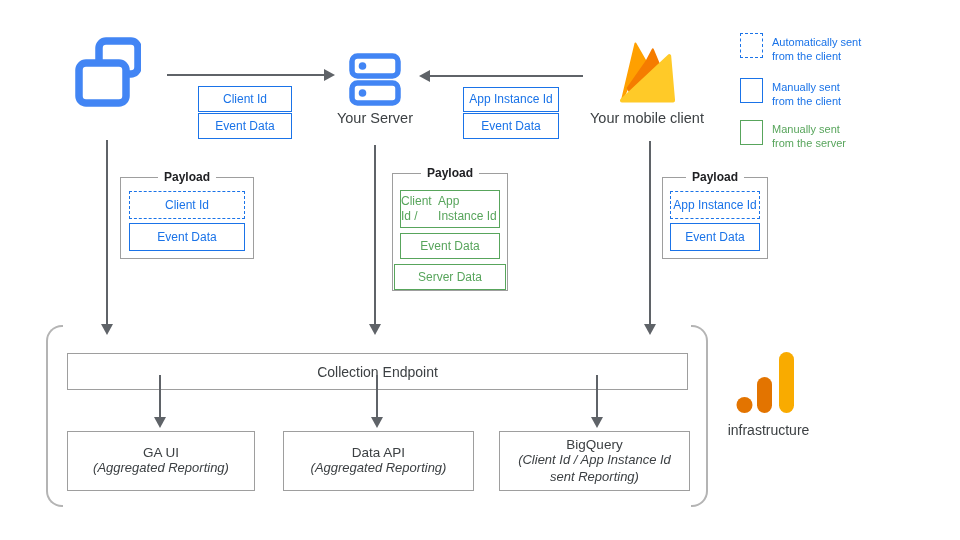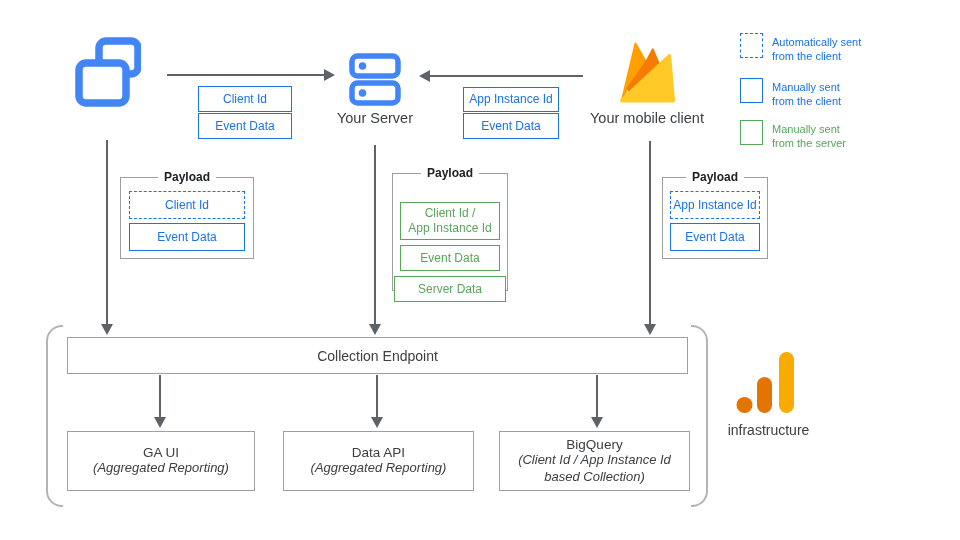--- a/index.html
+++ b/index.html
@@ -112,57 +112,57 @@
   <div class="abs head-down" style="left:644px;top:324px"></div>
 
   <div class="abs payload" style="left:120px;top:177px;width:132px;height:80px">
     <span class="ptitle">Payload</span>
     <div class="tag tag-dashed-blue" style="margin:13px 8px 0;height:26px">Client Id</div>
     <div class="tag tag-solid-blue" style="margin:4px 8px 0;height:26px">Event Data</div>
   </div>
 
   <div class="abs payload" style="left:392px;top:173px;width:114px;height:116px">
     <span class="ptitle">Payload</span>
-    <div class="tag tag-solid-green" style="margin:28px 7px 0;height:36px;flex-direction:column">
+    <div class="tag tag-solid-green" style="margin:16px 7px 0;height:36px;flex-direction:row">
       <span>Client Id /</span>
       <span>App Instance Id</span>
     </div>
     <div class="tag tag-solid-green" style="margin:5px 7px 0;height:24px">Event Data</div>
     <div class="tag tag-solid-green" style="margin:5px 1px 0;height:24px">Server Data</div>
   </div>
 
   <div class="abs payload" style="left:662px;top:177px;width:104px;height:80px">
     <span class="ptitle">Payload</span>
     <div class="tag tag-dashed-blue" style="margin:13px 7px 0;height:26px">App Instance Id</div>
     <div class="tag tag-solid-blue" style="margin:4px 7px 0;height:26px">Event Data</div>
   </div>
 
   <div class="abs bracket-left" style="left:46px;top:325px"></div>
   <div class="abs bracket-right" style="left:691px;top:325px"></div>
 
-  <div class="abs endpoint" style="left:67px;top:337px;width:619px;height:35px">Collection Endpoint</div>
+  <div class="abs endpoint" style="left:67px;top:353px;width:619px;height:35px">Collection Endpoint</div>
 
   <div class="abs vline" style="left:159px;top:375px;height:42px"></div>
   <div class="abs head-down" style="left:154px;top:417px"></div>
   <div class="abs vline" style="left:376px;top:375px;height:42px"></div>
   <div class="abs head-down" style="left:371px;top:417px"></div>
   <div class="abs vline" style="left:596px;top:375px;height:42px"></div>
   <div class="abs head-down" style="left:591px;top:417px"></div>
 
   <div class="abs infra-box" style="left:67px;top:431px;width:186px;height:58px">
     <span class="title">GA UI</span>
     <span class="subtitle">(Aggregated Reporting)</span>
   </div>
   <div class="abs infra-box" style="left:283px;top:431px;width:189px;height:58px">
     <span class="title">Data API</span>
     <span class="subtitle">(Aggregated Reporting)</span>
   </div>
   <div class="abs infra-box" style="left:499px;top:431px;width:189px;height:58px">
     <span class="title">BigQuery</span>
-    <span class="subtitle" style="padding:0 8px">(Client Id / App Instance Id based Collection)</span>
+    <span class="subtitle" style="padding:0 8px">(Client Id / App Instance Id sent Reporting)</span>
   </div>
 
   <svg class="abs" style="left:735px;top:350px" width="60" height="64" viewBox="0 0 60 64">
     <rect x="44" y="2" width="15" height="61" rx="7.5" fill="#F9AB00"></rect>
     <rect x="22" y="27" width="15" height="36" rx="7.5" fill="#E37400"></rect>
     <circle cx="9.5" cy="55" r="8" fill="#E37400"></circle>
   </svg>
   <div class="abs brand-text" style="left:706px;top:421px;width:125px">
     <span>infrastructure</span>
   </div>

